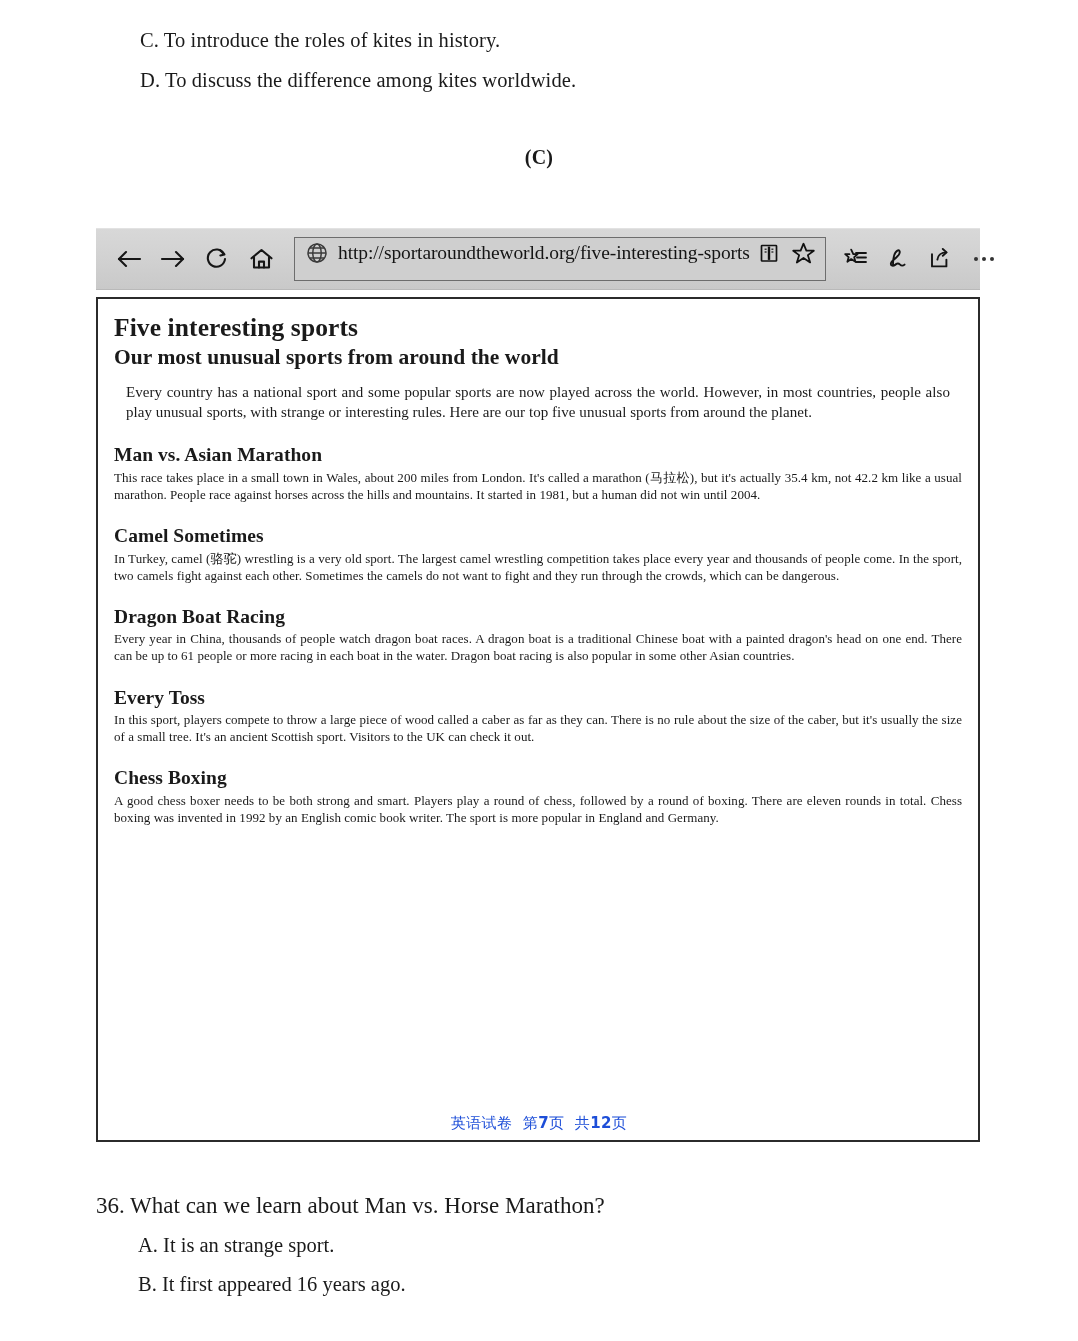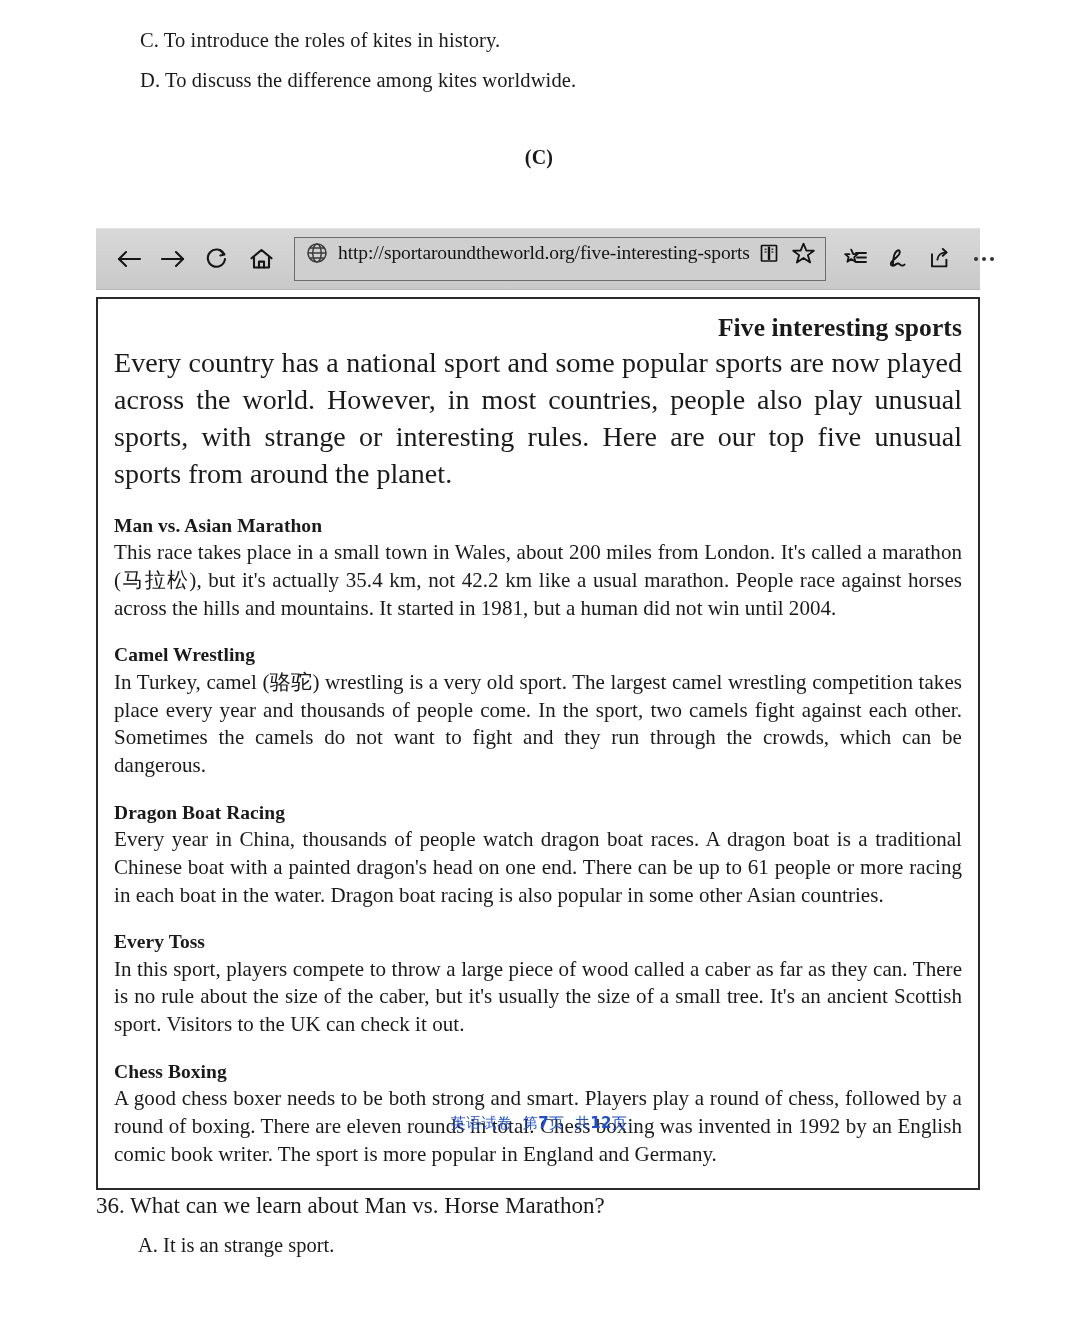--- a/index.html
+++ b/index.html
@@ -168,48 +168,47 @@
     box-sizing: border-box;
     min-height: 845px;
   }
 
   .site-title {
     font-size: 25.5px;
     font-weight: bold;
     line-height: 1.18;
     margin: 0 0 2px 0;
     letter-spacing: 0.1px;
-    text-align: right;
   }
   .site-subtitle {
     font-size: 21.5px;
     font-weight: bold;
     line-height: 1.2;
     margin: 0 0 4px 0;
     letter-spacing: 0.05px;
   }
 
   .intro-para {
-    font-size: 28px;
+    font-size: 15px;
     line-height: 1.32;
     text-align: justify;
-    margin: 0;
+    margin: 12px;
     letter-spacing: 0.05px;
   }
 
   .sport-block { margin-top: 21px; }
   .sport-heading {
     font-size: 19.5px;
     font-weight: bold;
     line-height: 1.2;
     margin: 0 0 2px 0;
     letter-spacing: 0.05px;
   }
   .sport-para {
-    font-size: 21px;
+    font-size: 13px;
     line-height: 1.32;
     text-align: justify;
     margin: 0;
     letter-spacing: 0.05px;
   }
 
   
   .question-block {
     position: absolute;
     left: 96px;
@@ -343,29 +342,30 @@
           <i></i>
           <i></i>
           <i></i>
         </div>
       </div>
 
     </div>
 
     <div class="content-box">
       <h1 class="site-title">Five interesting sports</h1>
+      <h2 class="site-subtitle">Our most unusual sports from around the world</h2>
       <p class="intro-para">Every country has a national sport and some popular sports are now played across the world. However, in most countries, people also play unusual sports, with strange or interesting rules. Here are our top five unusual sports from around the planet.</p>
 
       <div class="sport-block">
         <h3 class="sport-heading">Man vs. Asian Marathon</h3>
         <p class="sport-para">This race takes place in a small town in Wales, about 200 miles from London. It's called a marathon (马拉松), but it's actually 35.4 km, not 42.2 km like a usual marathon. People race against horses across the hills and mountains. It started in 1981, but a human did not win until 2004.</p>
       </div>
 
       <div class="sport-block">
-        <h3 class="sport-heading">Camel Wrestling</h3>
+        <h3 class="sport-heading">Camel Sometimes</h3>
         <p class="sport-para">In Turkey, camel (骆驼) wrestling is a very old sport. The largest camel wrestling competition takes place every year and thousands of people come. In the sport, two camels fight against each other. Sometimes the camels do not want to fight and they run through the crowds, which can be dangerous.</p>
       </div>
 
       <div class="sport-block">
         <h3 class="sport-heading">Dragon Boat Racing</h3>
         <p class="sport-para">Every year in China, thousands of people watch dragon boat races. A dragon boat is a traditional Chinese boat with a painted dragon's head on one end. There can be up to 61 people or more racing in each boat in the water. Dragon boat racing is also popular in some other Asian countries.</p>
       </div>
 
       <div class="sport-block">
         <h3 class="sport-heading">Every Toss</h3>
@@ -376,19 +376,20 @@
         <h3 class="sport-heading">Chess Boxing</h3>
         <p class="sport-para">A good chess boxer needs to be both strong and smart. Players play a round of chess, followed by a round of boxing. There are eleven rounds in total. Chess boxing was invented in 1992 by an English comic book writer. The sport is more popular in England and Germany.</p>
       </div>
     </div>
 
   </div>
 
   <div class="question-block">
     <p class="question-stem">36. What can we learn about Man vs. Horse Marathon?</p>
     <p class="question-option">A. It is an strange sport.</p>
+    <p class="question-option">B. It first appeared 16 years ago.</p>
   </div>
 
   <div class="page-footer">
     <span>英语试卷</span>&nbsp;&nbsp;<span>第</span><b>7</b><span>页</span>&nbsp;&nbsp;<span>共</span><b>12</b><span>页</span>
   </div>
 
 </div>
 
 </body></html>

